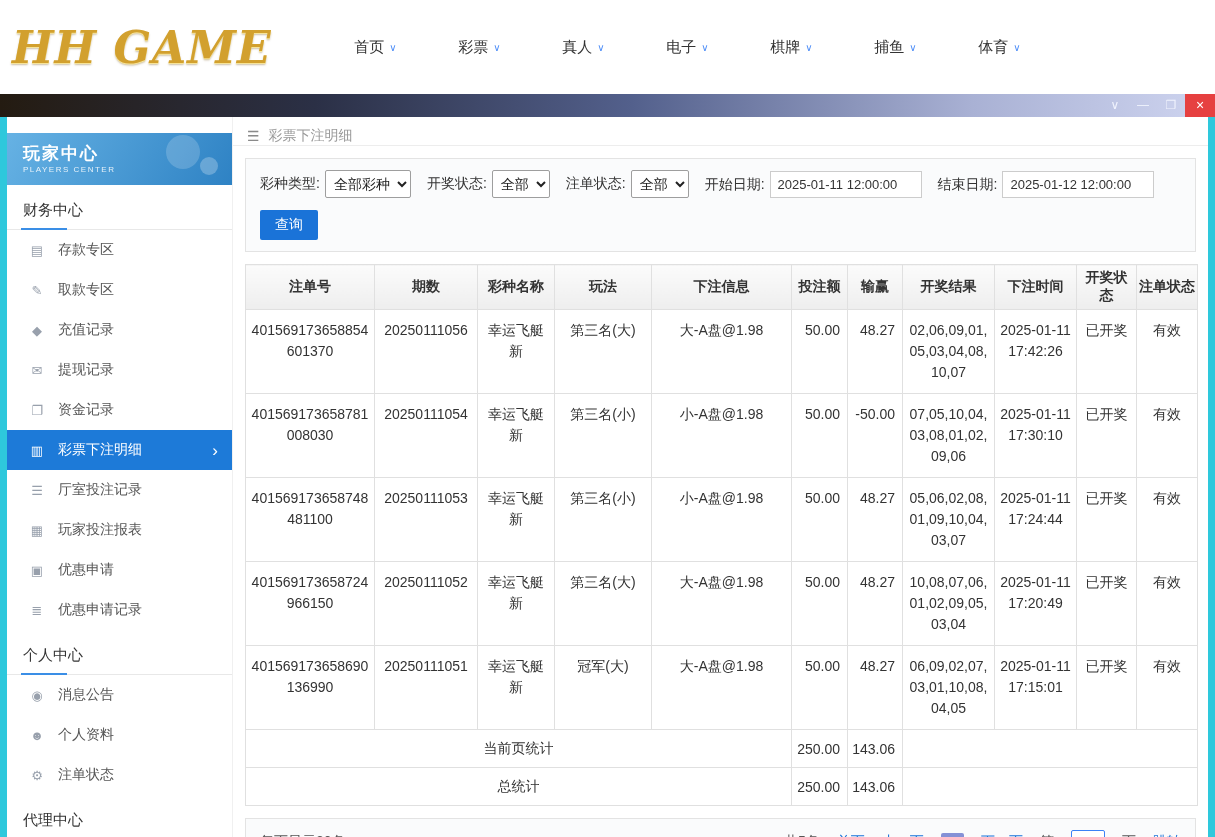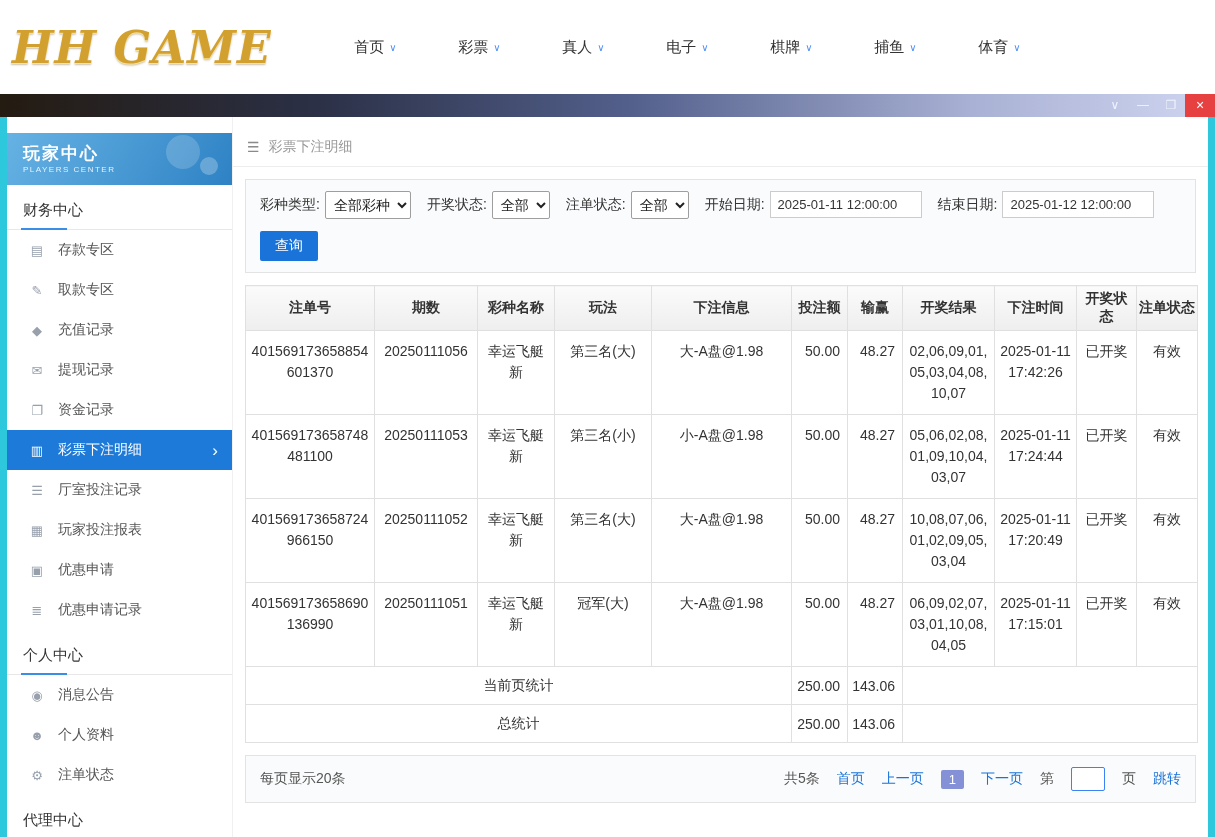--- a/index.html
+++ b/index.html
@@ -44,21 +44,21 @@
   .side-arrow{position:absolute;right:14px;font-size:17px;color:#fff;line-height:1}
 
   
   .main{flex:1;display:flex;flex-direction:column;padding-top:10px;border-left:1px solid #f0f0f0;min-width:0}
   .breadcrumb{height:40px;display:flex;align-items:center;gap:9px;padding:0 14px;
     color:#999;font-size:14px;border-bottom:1px solid #ededed}
   .bc-icon{font-size:14px;color:#8a8a8a}
   .content{padding:12px;flex:1}
 
   .filter-box{border:1px solid #e3e3e3;background:#fafbfc;padding:11px 14px}
-  .filter-row{display:flex;align-items:flex-start;gap:16px;font-size:14px;color:#333;flex-wrap:nowrap}
+  .filter-row{display:flex;align-items:flex-end;gap:16px;font-size:14px;color:#333;flex-wrap:nowrap}
   .f-group{display:flex;align-items:center;gap:5px;white-space:nowrap}
   .f-select{height:28px;border:1px solid #9e9e9e;background:#fff;font-size:14px;color:#222;
     padding:2px 4px;border-radius:2px;font-family:inherit}
   .date-input{width:152px;height:27px;border:1px solid #ccc;padding:0 7px;font-size:13px;color:#333;font-family:inherit}
   .search-btn{margin-top:12px;background:#1a73d8;color:#fff;border:none;border-radius:2px;
     padding:6px 15px;font-size:14px;cursor:pointer;font-family:inherit}
 
   .bet-table{width:100%;border-collapse:collapse;margin-top:12px;font-size:14px;color:#333;table-layout:fixed}
   .bet-table th,.bet-table td{border:1px solid #e0e0e0}
   .bet-table th{height:40px;background:linear-gradient(#fbfbfb,#eeeeee);font-weight:bold;
@@ -263,20 +263,33 @@
               <td>第三名(大)</td>
               <td>大-A盘@1.98</td>
               <td>50.00</td>
               <td>48.27</td>
               <td>02,06,09,01,05,03,04,08,10,07</td>
               <td>2025-01-11 17:42:26</td>
               <td>已开奖</td>
               <td>有效</td>
             </tr>
             <tr class="data-row">
+              <td>401569173658781008030</td>
+              <td>20250111054</td>
+              <td>幸运飞艇新</td>
+              <td>第三名(小)</td>
+              <td>小-A盘@1.98</td>
+              <td>50.00</td>
+              <td>-50.00</td>
+              <td>07,05,10,04,03,08,01,02,09,06</td>
+              <td>2025-01-11 17:30:10</td>
+              <td>已开奖</td>
+              <td>有效</td>
+            </tr>
+            <tr class="data-row">
               <td>401569173658748481100</td>
               <td>20250111053</td>
               <td>幸运飞艇新</td>
               <td>第三名(小)</td>
               <td>小-A盘@1.98</td>
               <td>50.00</td>
               <td>48.27</td>
               <td>05,06,02,08,01,09,10,04,03,07</td>
               <td>2025-01-11 17:24:44</td>
               <td>已开奖</td>

